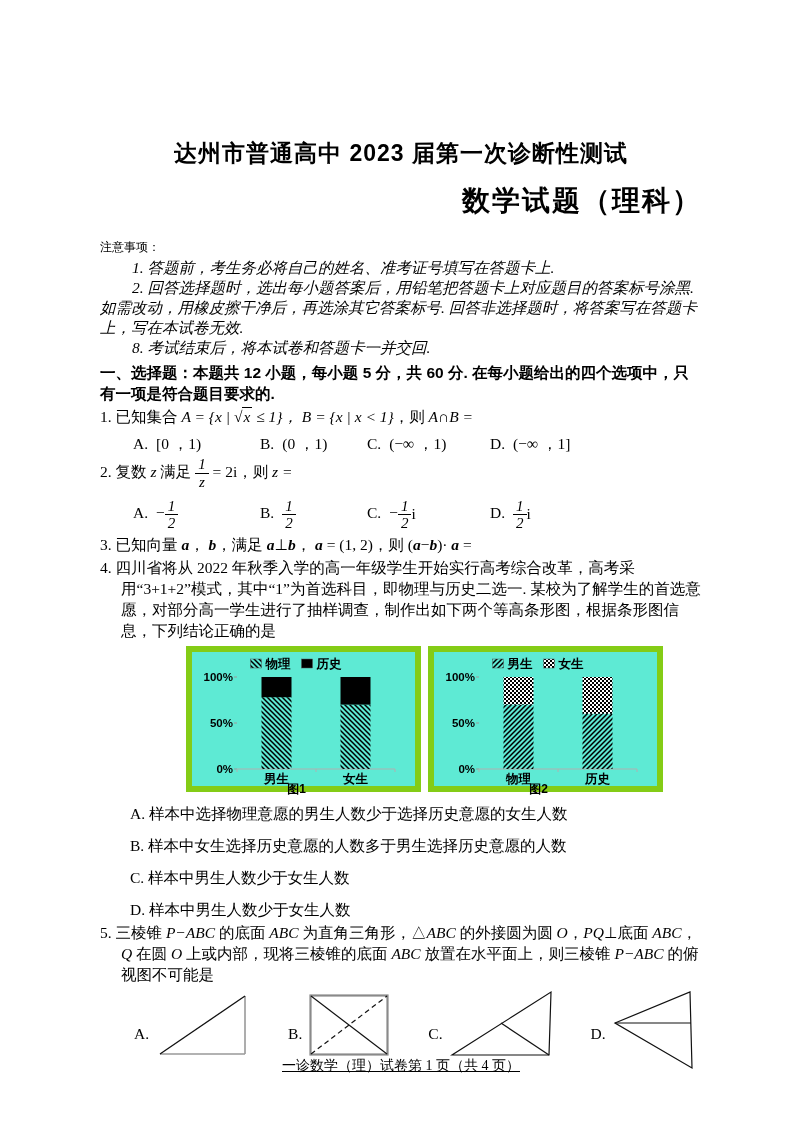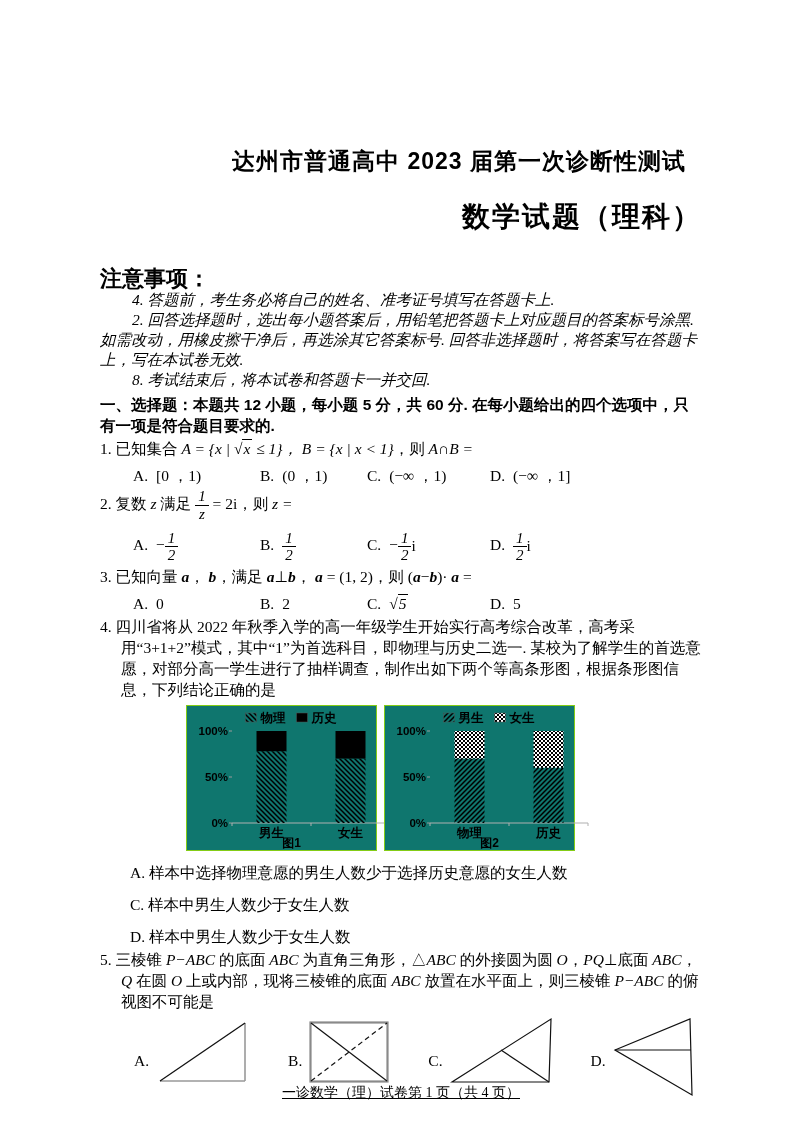--- a/index.html
+++ b/index.html
@@ -1,65 +1,65 @@
 <!DOCTYPE html>
 <html><head>
 <meta charset="utf-8">
 <style>
   html,body{margin:0;padding:0;background:#e8e8e8;}
   .page{position:relative;width:794px;height:1123px;margin:0 auto;background:#fff;
         box-sizing:border-box;padding:128px 92px 0 100px;color:#000;
         font-family:"Liberation Serif",serif;font-size:15.5px;line-height:20px;overflow:hidden;}
-  .title{margin:16px;text-align:right;font-family:"Liberation Sans",sans-serif;
+  .title{margin:8px;text-align:center;font-family:"Liberation Sans",sans-serif;
          font-weight:bold;font-size:23px;line-height:34px;letter-spacing:1px;}
   .subtitle{margin:0;text-align:right;font-family:"Liberation Sans",sans-serif;
             font-weight:bold;font-size:28px;line-height:46px;letter-spacing:2px;}
-  .notice-heading{margin-top:28px;font-family:"Liberation Sans",sans-serif;
-                  font-weight:bold;font-size:22px;line-height:22px;}
+  .notice-heading{margin-top:12px;font-family:"Liberation Sans",sans-serif;
+                  font-weight:normal;font-size:12px;line-height:22px;}
   .notice-item{margin:0;text-indent:32px;font-style:italic;line-height:20px;}
   .section-header{margin:4px 0 0;font-family:"Liberation Sans",sans-serif;
                   font-weight:bold;font-size:15.5px;line-height:21px;}
   .q{margin:2px 0 0;line-height:21px;}
   .hang{padding-left:21px;text-indent:-21px;}
   .math{font-family:"Liberation Serif",serif;font-style:italic;}
   .mup{font-family:"Liberation Serif",serif;font-style:normal;}
   .vec{font-family:"Liberation Serif",serif;font-style:italic;font-weight:bold;}
   .sqrt{white-space:nowrap;}
   .sqrt .rad{font-style:normal;}
   .sqrt .arg{border-top:1.2px solid #000;padding:0 2px 0 1px;font-style:italic;}
   .frac{display:inline-block;vertical-align:middle;text-align:center;line-height:1.12;
         font-family:"Liberation Serif",serif;font-style:italic;}
   .frac .fn{display:block;padding:0 3px;font-size:15px;}
   .frac .fd{display:block;border-top:1px solid #000;padding:0 3px;font-size:15px;}
   .sgn{vertical-align:1px;}
   .opts{margin:7px 0 0 33px;display:grid;grid-template-columns:127px 107px 123px auto;
         line-height:20px;align-items:center;}
   .opt .lab{margin-right:8px;}
   .charts{display:flex;gap:7px;margin:5px 0 3px 86px;}
-  .chart-box{width:191px;height:146px;border:1px solid #84cc16;box-sizing:border-box;background:#0f766e;}
+  .chart-box{width:235px;height:146px;border:6px solid #84cc16;box-sizing:border-box;background:#5eead4;}
   .chart-svg{display:block;}
   .chart-svg text{font-family:"Liberation Sans",sans-serif;}
   .q4opts p{margin:12px 0 0 30px;line-height:20px;}
   .figs{display:flex;align-items:flex-end;height:86px;margin-top:-14px;}
   .fig-label{margin:0 7px 13px 0;}
   .ml-a{margin-left:34px;} .ml-b{margin-left:40px;} .ml-c{margin-left:38px;} .ml-d{margin-left:38px;}
   .fig-d{position:relative;top:13px;}
   .footer{text-align:center;font-size:14px;line-height:18px;text-decoration:underline;}
 </style>
 </head>
 <body>
 
 <div class="page">
 
   <h1 class="title">达州市普通高中 2023 届第一次诊断性测试</h1>
   <h2 class="subtitle">数学试题（理科）</h2>
 
   <div>
     <div class="notice-heading">注意事项：</div>
-    <p class="notice-item">4. 答题前，考生务必将自己的姓名、准考证号填写在答题卡上.</p>
+    <p class="notice-item">1. 答题前，考生务必将自己的姓名、准考证号填写在答题卡上.</p>
     <p class="notice-item">2. 回答选择题时，选出每小题答案后，用铅笔把答题卡上对应题目的答案标号涂黑. 如需改动，用橡皮擦干净后，再选涂其它答案标号. 回答非选择题时，将答案写在答题卡上，写在本试卷无效.</p>
     <p class="notice-item">8. 考试结束后，将本试卷和答题卡一并交回.</p>
   </div>
 
   <p class="section-header">一、选择题：本题共 12 小题，每小题 5 分，共 60 分. 在每小题给出的四个选项中，只有一项是符合题目要求的.</p>
 
   <p class="q"><span>1. 已知集合 </span><span class="math">A = {x | </span><span class="sqrt"><span class="rad">√</span><span class="arg">x</span></span><span class="math"> ≤ 1}， B = {x | x &lt; 1}</span><span>，则 </span><span class="math">A∩B =</span></p>
   <div class="opts">
     <span class="opt"><span class="lab">A.</span><span class="mup">[0 ，1)</span></span>
     <span class="opt"><span class="lab">B.</span><span class="mup">(0 ，1)</span></span>
@@ -69,26 +69,20 @@
 
   <p class="q"><span>2. 复数 </span><span class="math">z</span><span> 满足 </span><span class="frac"><span class="fn">1</span><span class="fd">z</span></span><span class="mup"> = 2i</span><span>，则 </span><span class="math">z =</span></p>
   <div class="opts">
     <span class="opt"><span class="lab">A.</span><span class="mup sgn">−</span><span class="frac"><span class="fn">1</span><span class="fd">2</span></span><span class="mup"></span></span>
     <span class="opt"><span class="lab">B.</span><span class="mup sgn"></span><span class="frac"><span class="fn">1</span><span class="fd">2</span></span><span class="mup"></span></span>
     <span class="opt"><span class="lab">C.</span><span class="mup sgn">−</span><span class="frac"><span class="fn">1</span><span class="fd">2</span></span><span class="mup">i</span></span>
     <span class="opt"><span class="lab">D.</span><span class="mup sgn"></span><span class="frac"><span class="fn">1</span><span class="fd">2</span></span><span class="mup">i</span></span>
   </div>
 
   <p class="q"><span>3. 已知向量 </span><span class="vec">a</span><span>， </span><span class="vec">b</span><span>，满足 </span><span class="vec">a</span><span class="mup">⊥</span><span class="vec">b</span><span>， </span><span class="vec">a</span><span class="mup"> = (1, 2)</span><span>，则 (</span><span class="vec">a</span><span class="mup">−</span><span class="vec">b</span><span class="mup">)· </span><span class="vec">a</span><span class="mup"> =</span></p>
-  <div class="opts">
-    <span class="opt"><span class="lab">A.</span><span class="mup">0</span></span>
-    <span class="opt"><span class="lab">B.</span><span class="mup">2</span></span>
-    <span class="opt"><span class="lab">C.</span><span class="sqrt"><span class="rad">√</span><span class="arg mup">5</span></span></span>
-    <span class="opt"><span class="lab">D.</span><span class="mup">5</span></span>
-  </div>
 
   <p class="q hang">4. 四川省将从 2022 年秋季入学的高一年级学生开始实行高考综合改革，高考采用“3+1+2”模式，其中“1”为首选科目，即物理与历史二选一. 某校为了解学生的首选意愿，对部分高一学生进行了抽样调查，制作出如下两个等高条形图，根据条形图信息，下列结论正确的是</p>
 
   <div class="charts">
     <div class="chart-box">
       <svg class="chart-svg" width="209" height="144" viewBox="0 0 209 144">
           <defs>
             <pattern id="pat0_0" width="5" height="5" patternUnits="userSpaceOnUse">
               <path d="M0,0 l5,5 M-1,4 l2,2 M4,-1 l2,2" stroke="#000" stroke-width="1.5"></path>
             </pattern>
@@ -148,20 +142,21 @@
           <rect x="148.5" y="61.800000000000004" width="30" height="55.199999999999996" fill="url(#pat1_0)"></rect>
           <rect x="148.5" y="25" width="30" height="36.800000000000004" fill="url(#pat1_1)"></rect>
           <text x="163.5" y="131" text-anchor="middle" font-size="12.5" font-weight="bold">历史</text>
           <text x="104.5" y="141" text-anchor="middle" font-size="12" font-weight="bold">图2</text>
         </svg>
     </div>
   </div>
 
   <div class="q4opts">
     <p>A. 样本中选择物理意愿的男生人数少于选择历史意愿的女生人数</p>
+    <p>B. 样本中女生选择历史意愿的人数多于男生选择历史意愿的人数</p>
     <p>C. 样本中男生人数少于女生人数</p>
     <p>D. 样本中男生人数少于女生人数</p>
   </div>
 
   <p class="q hang"><span>5. 三棱锥 </span><span class="math">P−ABC</span><span> 的底面 </span><span class="math">ABC</span><span> 为直角三角形，△</span><span class="math">ABC</span><span> 的外接圆为圆 </span><span class="math">O</span><span>，</span><span class="math">PQ</span><span>⊥底面 </span><span class="math">ABC</span><span>，</span><span class="math">Q</span><span> 在圆 </span><span class="math">O</span><span> 上或内部，现将三棱锥的底面 </span><span class="math">ABC</span><span> 放置在水平面上，则三棱锥 </span><span class="math">P−ABC</span><span> 的俯视图不可能是</span></p>
 
   <div class="figs">
     <span class="fig-label ml-a">A.</span>
     <svg width="92" height="64">
       <line x1="4" y1="61" x2="89" y2="61" stroke="#999" stroke-width="1.6"></line>

